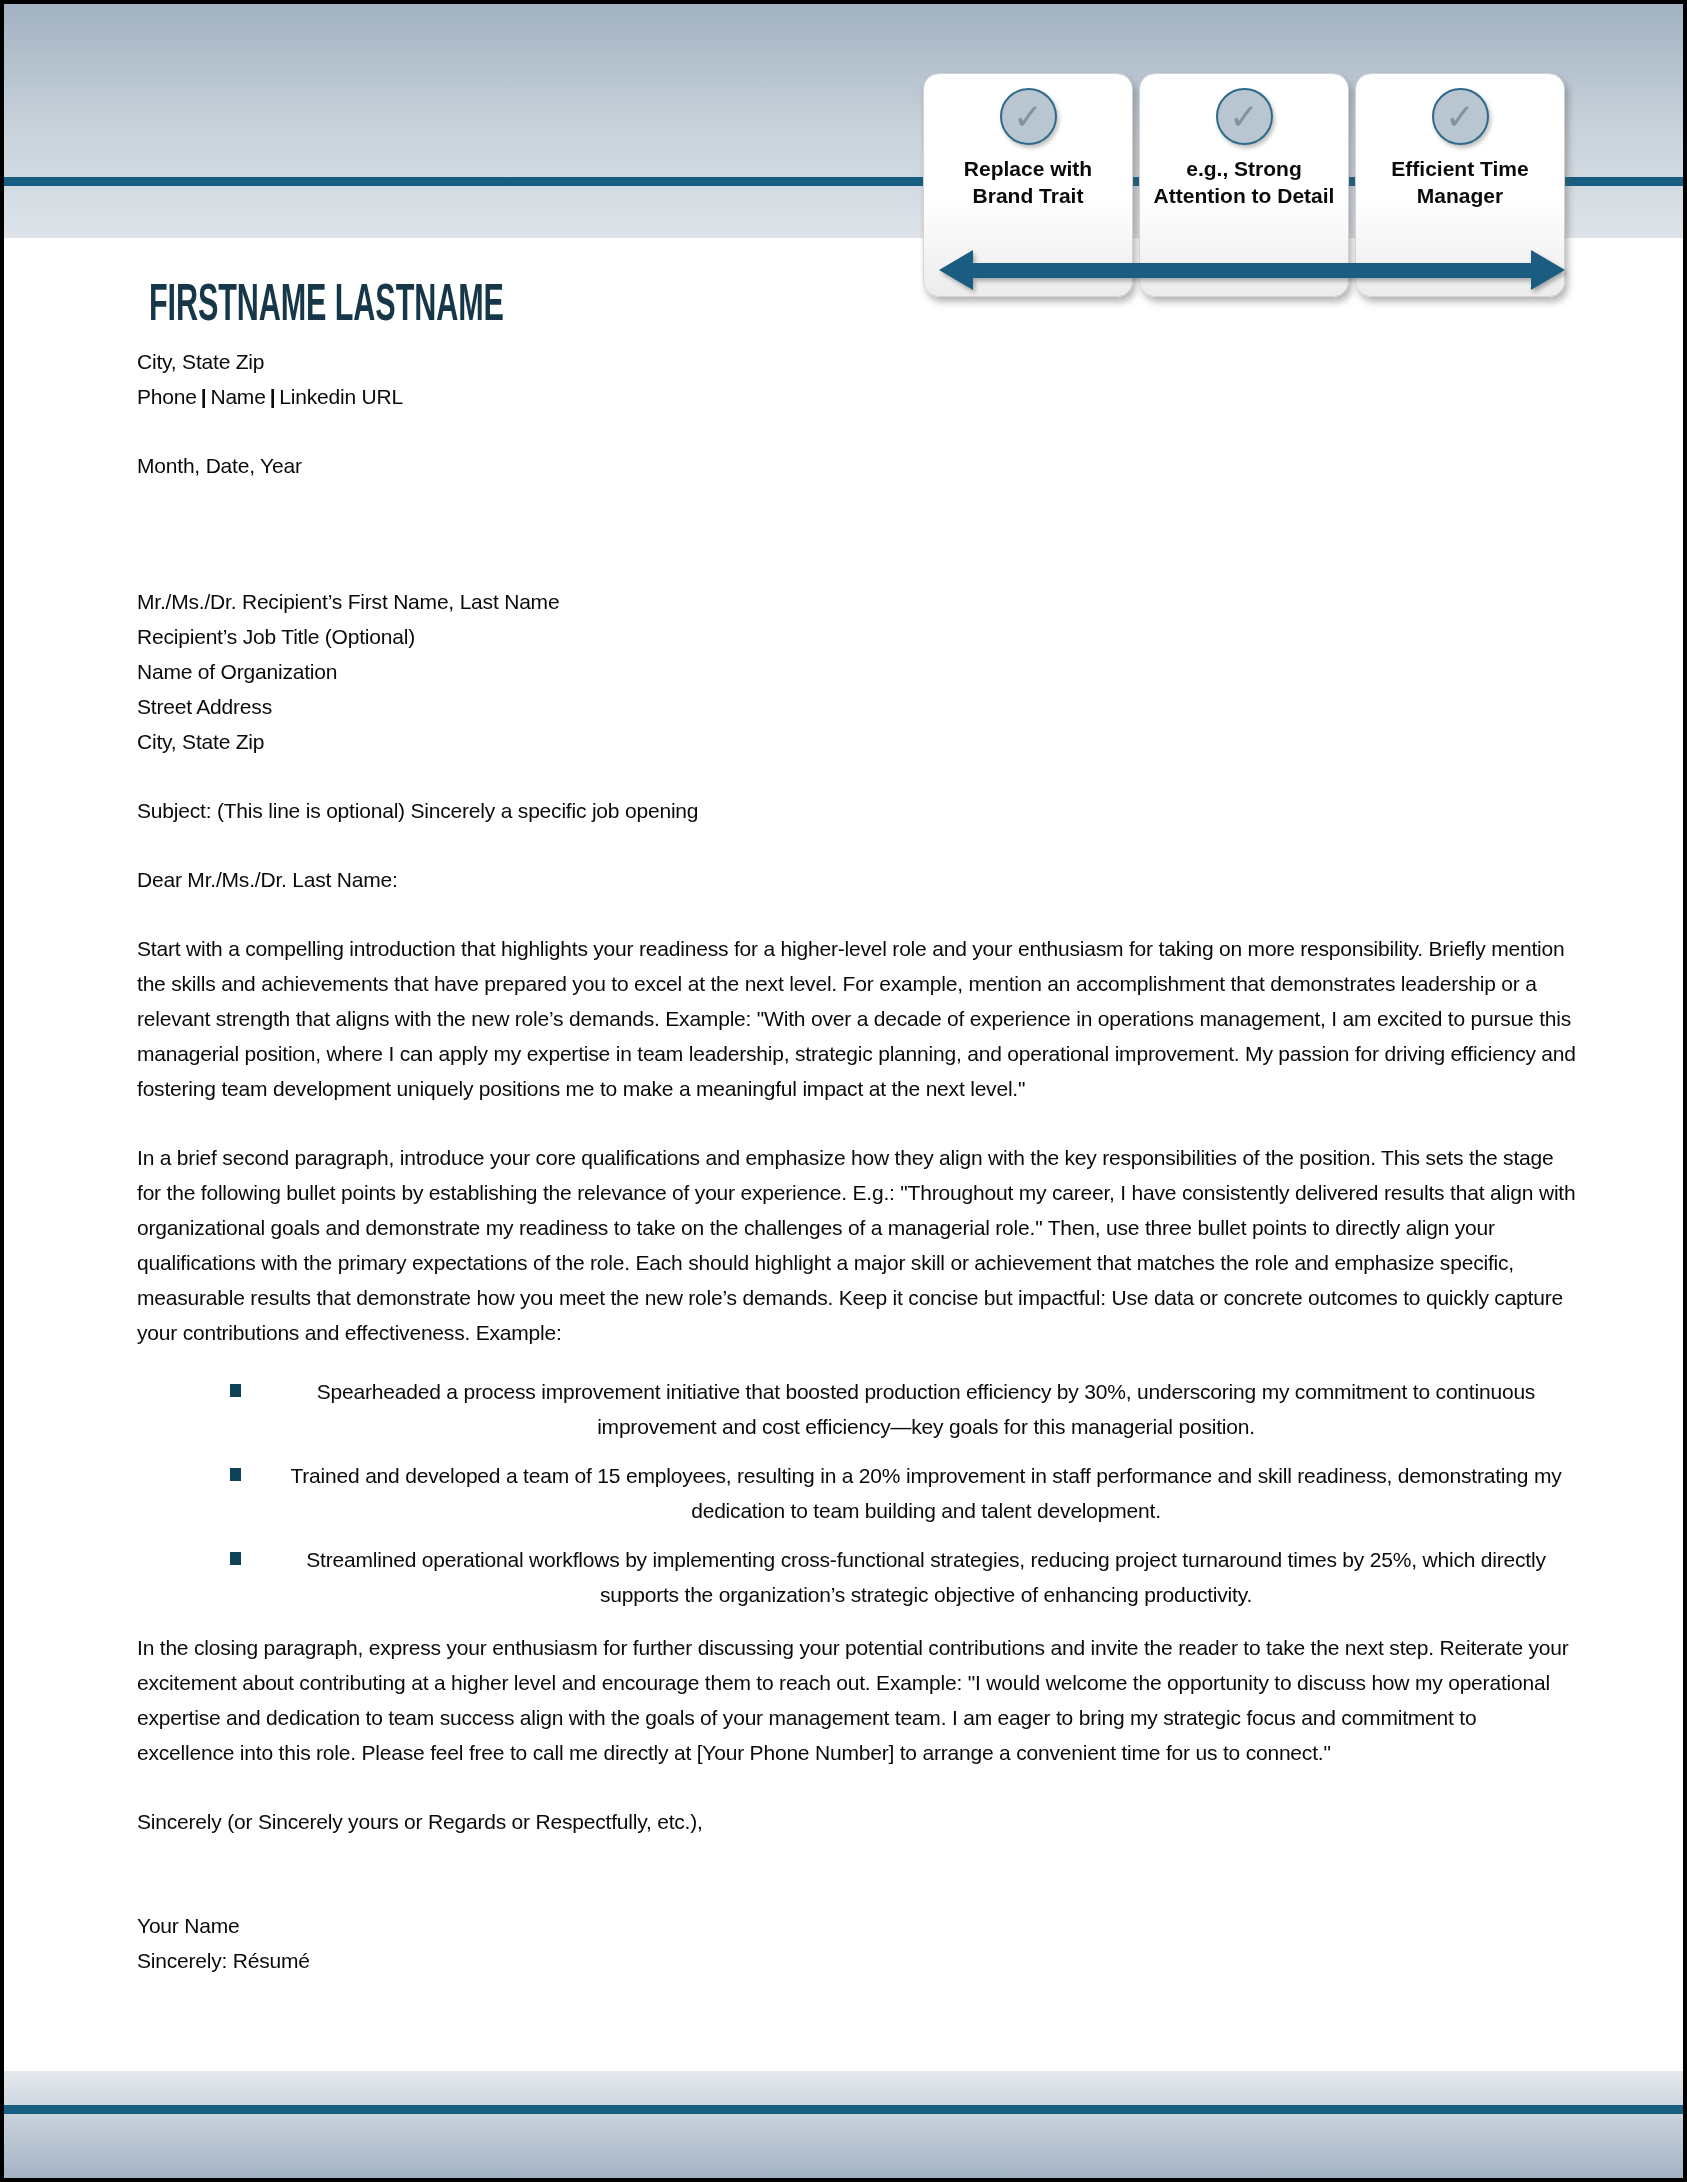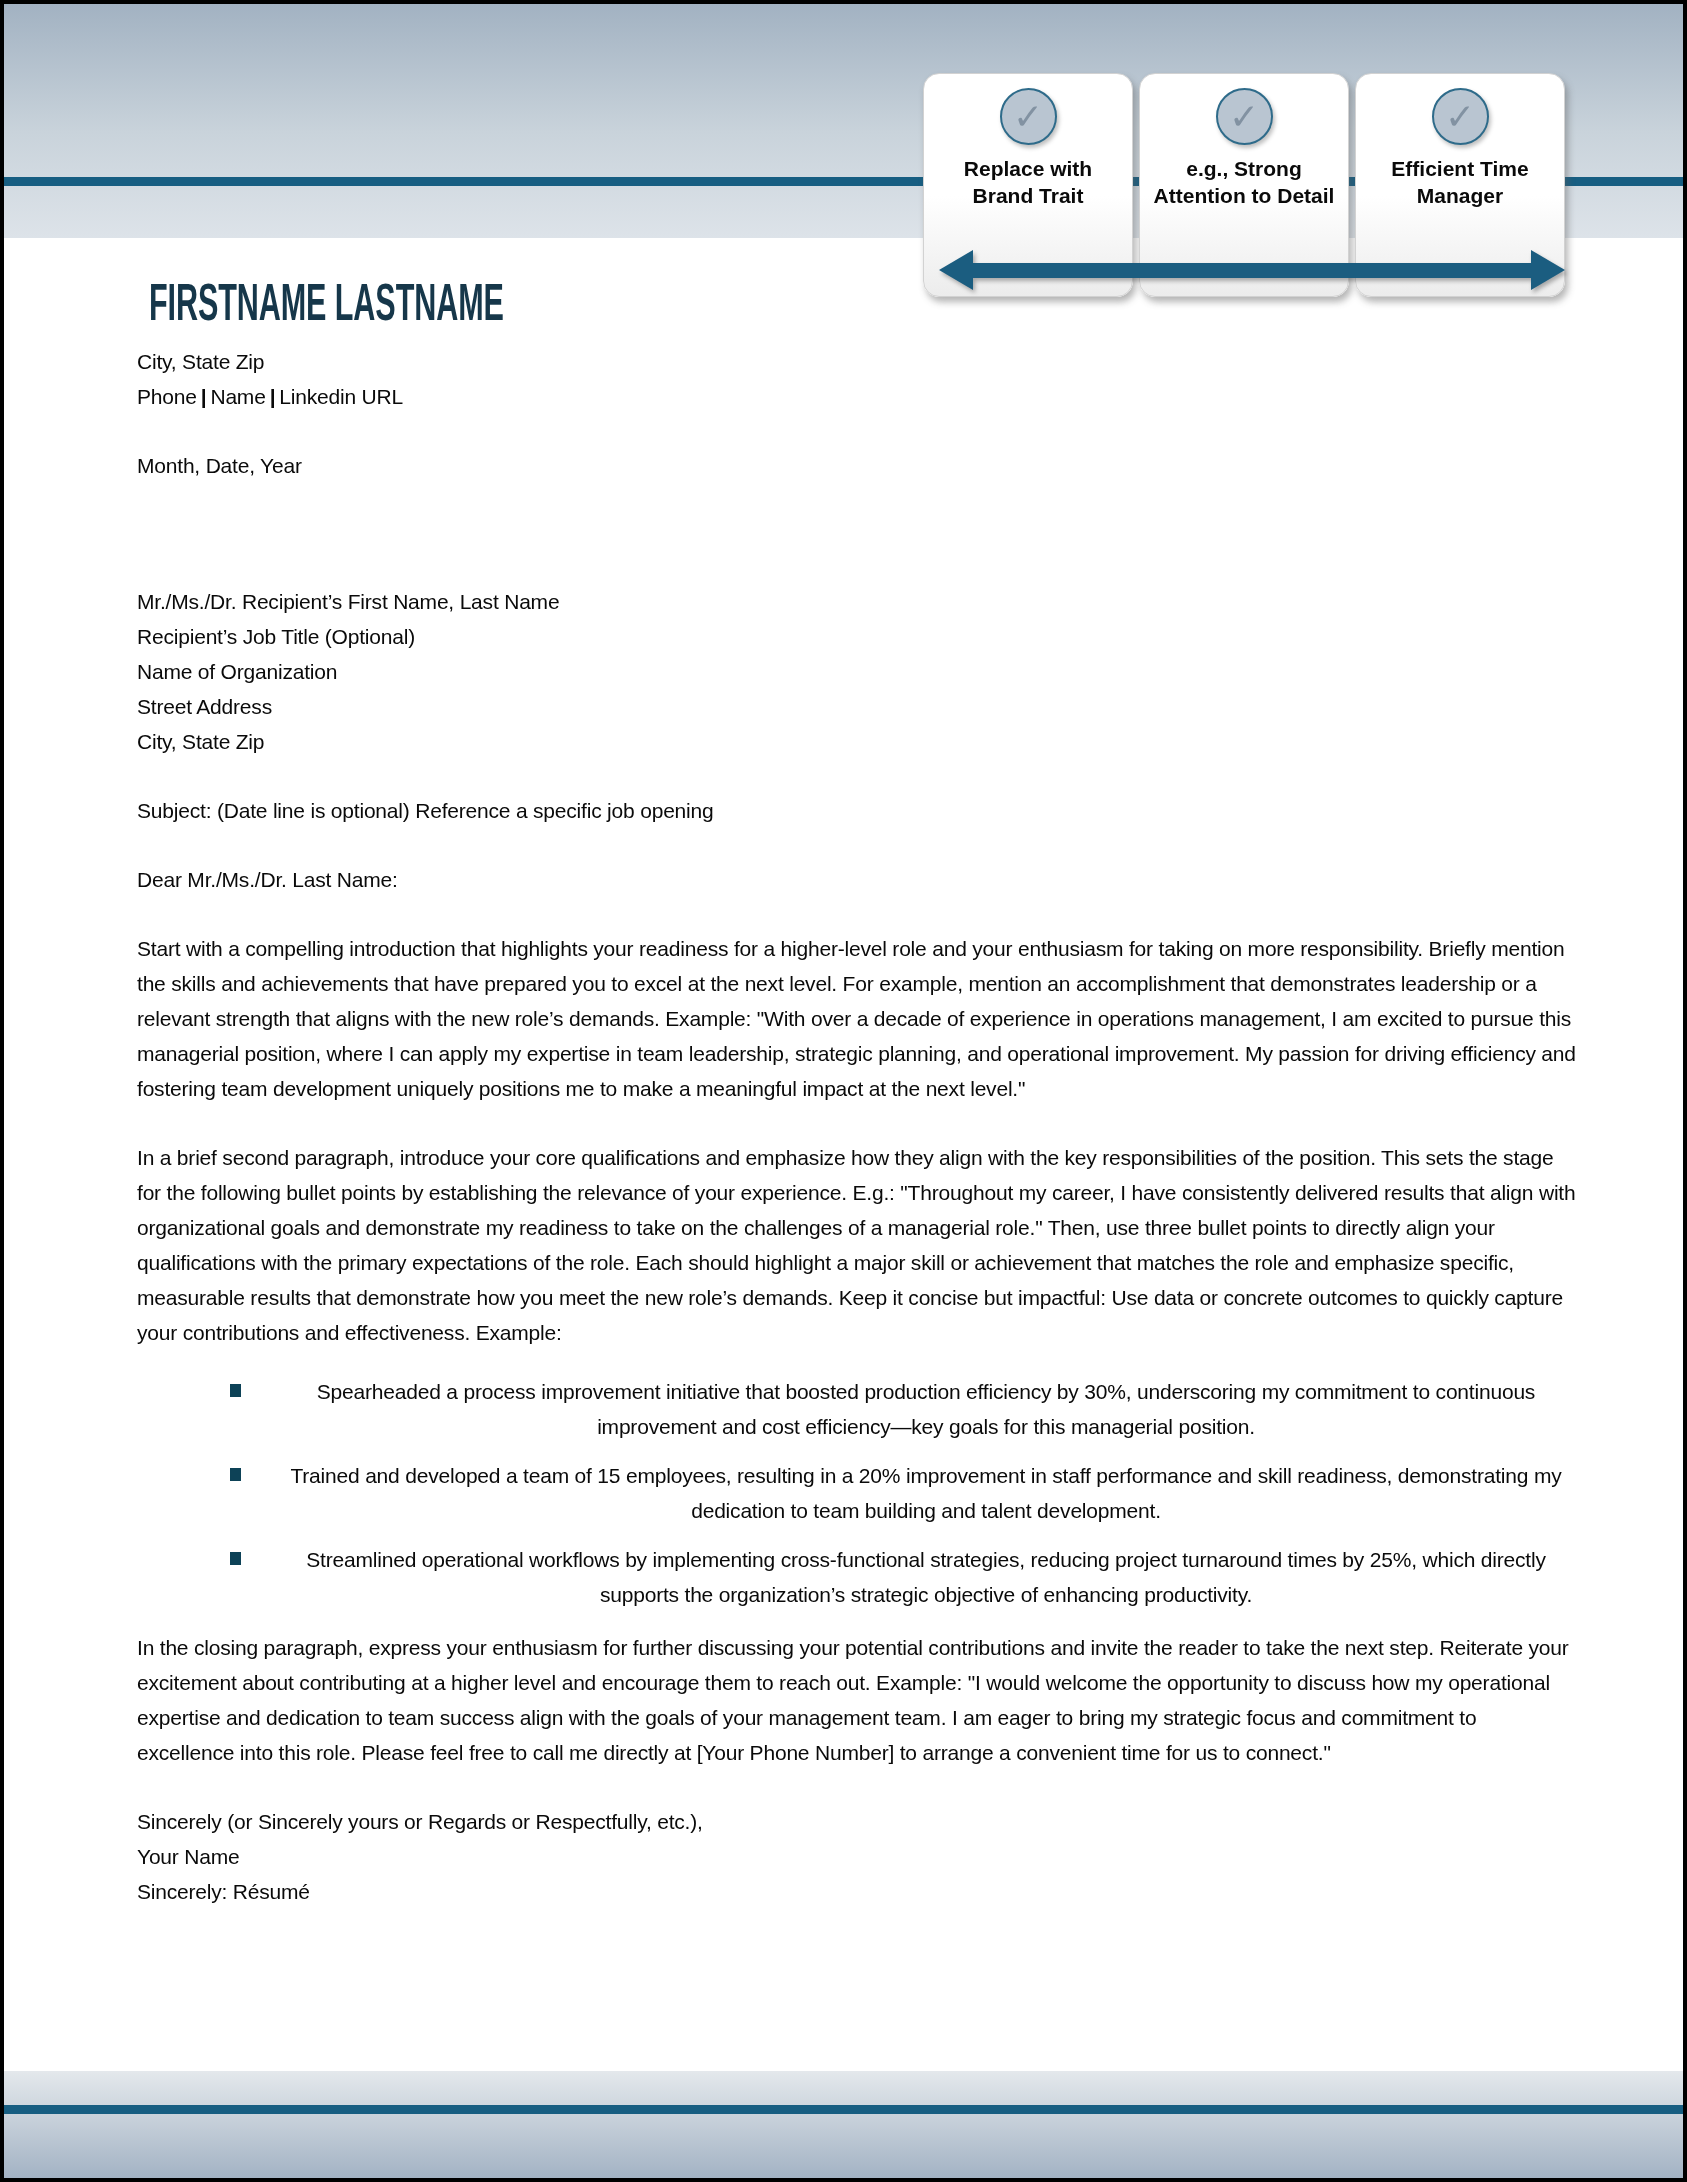--- a/index.html
+++ b/index.html
@@ -71,21 +71,21 @@
   .recipient { margin-top:101px; }
   .subject-line { margin-top:34px; }
   .salutation-line { margin-top:34px; }
   p.body-par { margin:34px 0 0 0; }
   ul.bullets { list-style:none; margin:24px 0 0 0; padding:0;text-align:center; }
   ul.bullets li { position:relative; padding-left:139px; }
   ul.bullets li + li { margin-top:14px; }
   .sq { position:absolute; left:93px; top:10px; width:11px; height:13px; background:#0d4257; }
   .closing-par { margin:18px 0 0 0; }
   .signoff { margin-top:34px; }
-  .sig-name { }
+  .sig-name { margin-top:69px; }
 </style>
 </head>
 <body>
 
 <div class="page">
 
   <div class="band-top">
     <div class="rule-top"></div>
   </div>
 
@@ -132,21 +132,21 @@
     <div class="date-line">Month, Date, Year</div>
 
     <div class="recipient">
       <div>Mr./Ms./Dr. Recipient’s First Name, Last Name</div>
       <div>Recipient’s Job Title (Optional)</div>
       <div>Name of Organization</div>
       <div>Street Address</div>
       <div>City, State Zip</div>
     </div>
 
-    <div class="subject-line">Subject: (Date line is optional) Reference a specific job opening</div>
+    <div class="subject-line">Subject: (This line is optional) Sincerely a specific job opening</div>
 
     <div class="salutation-line">Dear Mr./Ms./Dr. Last Name:</div>
 
     <p class="body-par">Start with a compelling introduction that highlights your readiness for a higher-level role and your enthusiasm for taking on more responsibility. Briefly mention the skills and achievements that have prepared you to excel at the next level. For example, mention an accomplishment that demonstrates leadership or a relevant strength that aligns with the new role’s demands. Example: "With over a decade of experience in operations management, I am excited to pursue this managerial position, where I can apply my expertise in team leadership, strategic planning, and operational improvement. My passion for driving efficiency and fostering team development uniquely positions me to make a meaningful impact at the next level."</p>
 
     <p class="body-par">In a brief second paragraph, introduce your core qualifications and emphasize how they align with the key responsibilities of the position. This sets the stage for the following bullet points by establishing the relevance of your experience. E.g.: "Throughout my career, I have consistently delivered results that align with organizational goals and demonstrate my readiness to take on the challenges of a managerial role." Then, use three bullet points to directly align your qualifications with the primary expectations of the role. Each should highlight a major skill or achievement that matches the role and emphasize specific, measurable results that demonstrate how you meet the new role’s demands. Keep it concise but impactful: Use data or concrete outcomes to quickly capture your contributions and effectiveness. Example:</p>
 
     <ul class="bullets">
       <li><span class="sq"></span><span>Spearheaded a process improvement initiative that boosted production efficiency by 30%, underscoring my commitment to continuous improvement and cost efficiency—key goals for this managerial position.</span></li>
       <li><span class="sq"></span><span>Trained and developed a team of 15 employees, resulting in a 20% improvement in staff performance and skill readiness, demonstrating my dedication to team building and talent development.</span></li>

